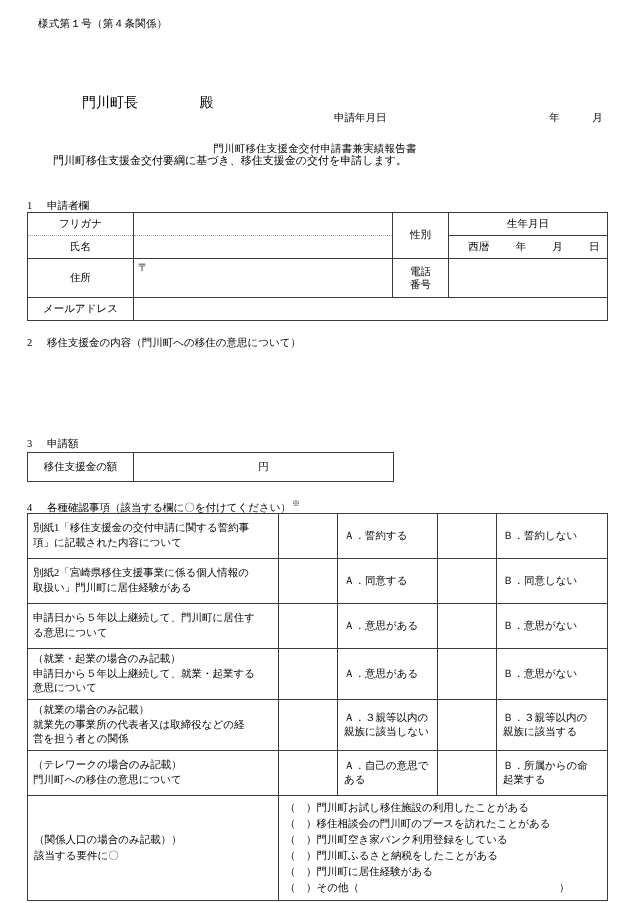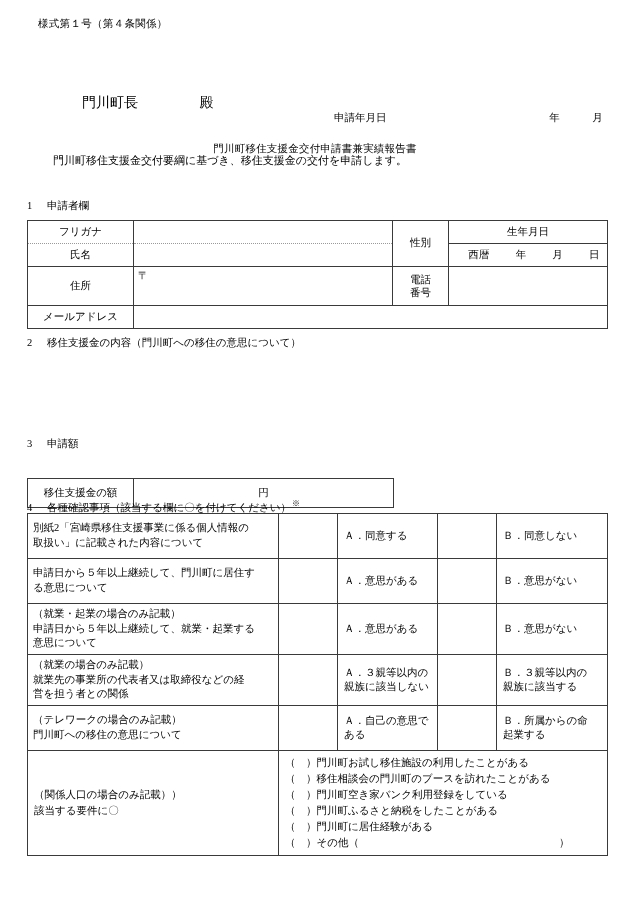--- a/index.html
+++ b/index.html
@@ -108,21 +108,21 @@
     vertical-align: middle;
     text-align: center;
     line-height: 1.42;
   }
   td.lbl { text-align: center; }
   td.blank { }
   td.right { text-align: right; }
   td.tight { padding-left: 2px; padding-right: 2px; }
 
   
-  #tbl-applicant { left: 27px; top: 220px; width: 580px; }
+  #tbl-applicant { left: 27px; top: 212px; width: 580px; }
   #tbl-applicant td { height: 18px; }
   #tbl-applicant td.furigana-label,
   #tbl-applicant td.furigana-value {
     border-bottom: 1px dotted #9a9a9a;
   }
   #tbl-applicant td.name-label,
   #tbl-applicant td.name-value {
     border-top: 1px dotted #9a9a9a;
   }
   #tbl-applicant td.addr-label { height: 34px; }
@@ -153,21 +153,21 @@
   #tbl-content { left: 27px; top: 355px; width: 580px; }
   #tbl-content td { height: 21px; }
   #tbl-content td.two-line {
     line-height: 1.32;
     text-align: left;
     padding-left: 5px;
   }
   #tbl-content td.kind-label { line-height: 1.32; }
 
   
-  #tbl-amount { left: 27px; top: 478px; width: 366px; }
+  #tbl-amount { left: 27px; top: 452px; width: 366px; }
   #tbl-amount td { height: 24px; }
 
   
   #tbl-confirm { left: 27px; top: 513px; width: 580px; }
   #tbl-confirm td {
     height: 38px;
   }
   #tbl-confirm td.q {
     text-align: left;
     line-height: 1.4;
@@ -320,22 +320,32 @@
     <colgroup>
       <col style="width:251px">
       <col style="width:59px">
       <col style="width:100px">
       <col style="width:59px">
       <col style="width:111px">
     </colgroup>
     <tbody>
       <tr>
         <td class="q">
+          <span>別紙1「移住支援金の交付申請に関する誓約事</span><br>
+          <span>項」に記載された内容について</span>
+        </td>
+        <td class="mark blank"></td>
+        <td class="opt">Ａ．誓約する</td>
+        <td class="mark blank"></td>
+        <td class="opt">Ｂ．誓約しない</td>
+      </tr>
+      <tr>
+        <td class="q">
           <span>別紙2「宮崎県移住支援事業に係る個人情報の</span><br>
-          <span>取扱い」に記載された内容について</span>
+          <span>取扱い」門川町に居住経験がある</span>
         </td>
         <td class="mark blank"></td>
         <td class="opt">Ａ．同意する</td>
         <td class="mark blank"></td>
         <td class="opt">Ｂ．同意しない</td>
       </tr>
       <tr>
         <td class="q">
           <span>申請日から５年以上継続して、門川町に居住す</span><br>
           <span>る意思について</span>

